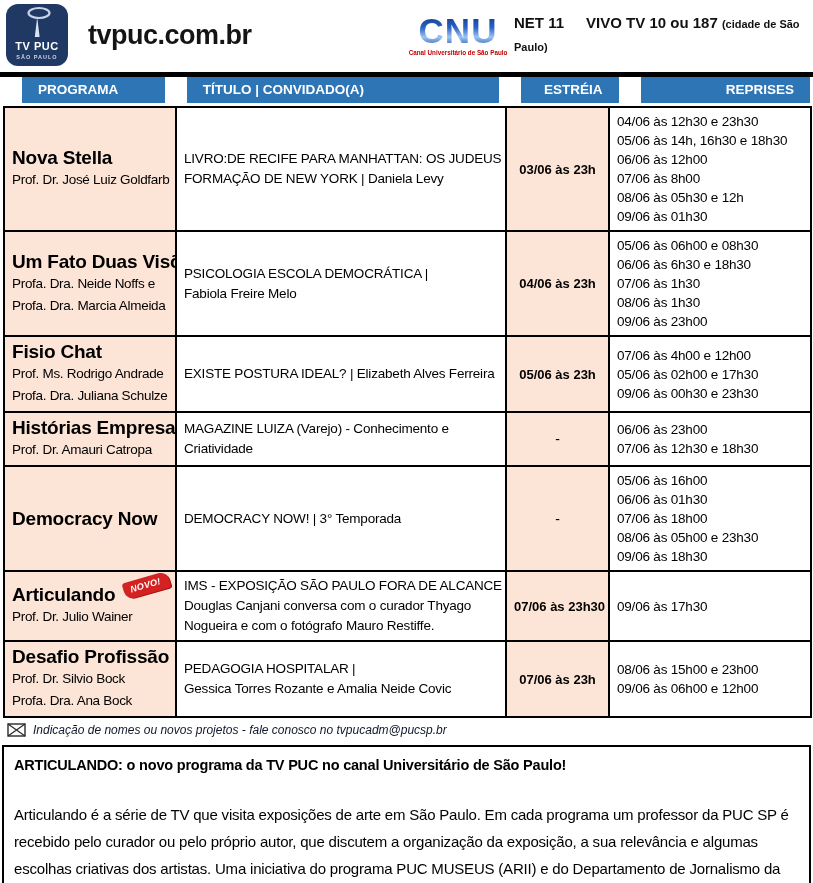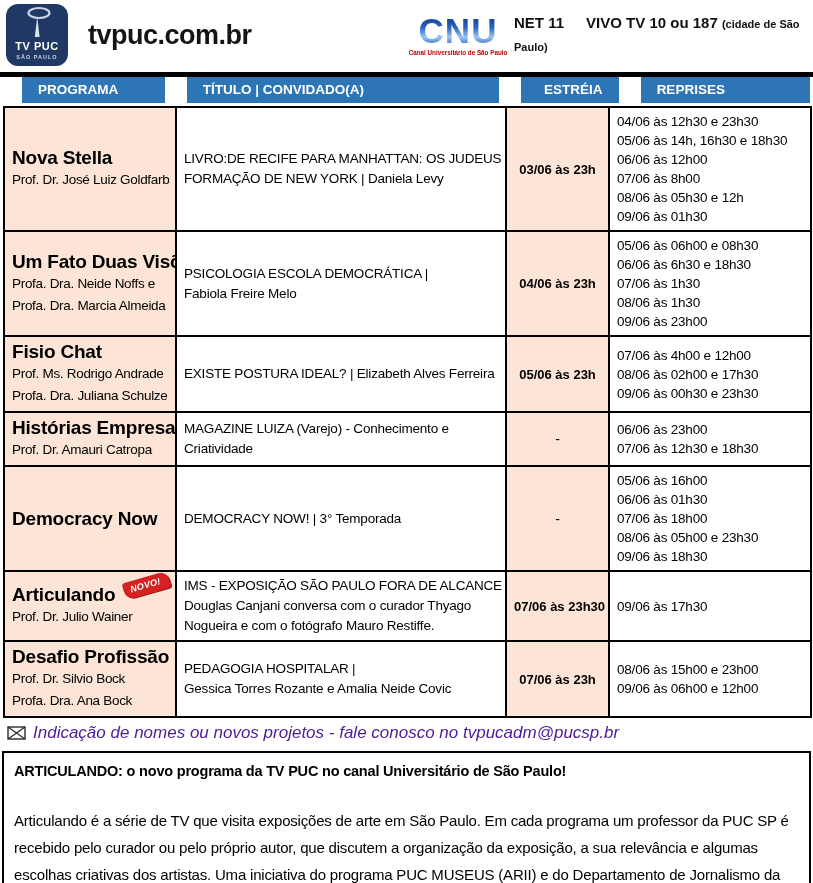--- a/index.html
+++ b/index.html
@@ -61,21 +61,21 @@
     color:#fff; font-weight:bold; font-size:13.5px;
     height:26px; line-height:26px;
     border-right:3px solid #fff;
     padding:0 16px;
     white-space:nowrap; overflow:hidden;margin-left:19px;
   }
   .head-cell:last-child { border-right:none; }
   .hc-program { width:172px; }
   .hc-title   { width:382px; }
   .hc-estreia { width:116px; text-align:right; }
-  .hc-reprises{ width:202px; text-align:left; }
+  .hc-reprises{ width:202px; text-align:right; }
   .head-gap { height:3px; background:#fff; }
 
   table.schedule { border-collapse:collapse; table-layout:fixed; width:807px; }
   col.c-program { width:172px; }
   col.c-title   { width:330px; }
   col.c-estreia { width:103px; }
   col.c-reprises{ width:202px; }
   td {
     border:2px solid #000;
     vertical-align:middle;
@@ -96,23 +96,23 @@
     font-size:9px; line-height:11px;
     padding:3px 9px 3px 7px;
     transform:rotate(-16deg);
     border-radius:3px 9px 3px 9px;
     box-shadow:1px 1px 0 #9e1414;
     letter-spacing:.3px;
   }
 
   
   .footer-note {
-    display:flex; align-items:center; gap:7px;
+    display:flex; gap:7px;
     padding:5px 0 6px 7px;
-    font-style:italic; font-size:17px; color:#4c1d95;
+    font-style:italic; font-size:12px; color:#0f172a;
   }
   .footer-note svg { width:19px; height:14px; flex:0 0 19px; }
 
   
   .announcement {
     margin:2px 2px 2px 2px;
     border:2px solid #000;
     padding:6px 10px 12px 10px;
   }
   .ann-title { font-weight:bold; font-size:14.5px; line-height:24px; letter-spacing:-0.2px; }
@@ -210,21 +210,21 @@
               <div class="prog-name">Fisio Chat</div>
               <div class="prog-host">Prof. Ms. Rodrigo Andrade</div>
               <div class="prog-host">Profa. Dra. Juliana Schulze</div>
             </td>
             <td class="cell-title">
               <div class="title-line">EXISTE POSTURA IDEAL? |  Elizabeth Alves Ferreira</div>
             </td>
             <td class="cell-premiere">05/06 às 23h</td>
             <td class="cell-reruns">
               <div class="rerun-line">07/06 às 4h00 e 12h00</div>
-              <div class="rerun-line">08/06 às 02h00 e 17h30</div>
+              <div class="rerun-line">05/06 às 02h00 e 17h30</div>
               <div class="rerun-line">09/06 às 00h30 e 23h30</div>
             </td>
           </tr>
           <tr>
             <td class="cell-program">
               <div class="prog-name">Histórias Empresariais</div>
               <div class="prog-host">Prof. Dr. Amauri Catropa</div>
             </td>
             <td class="cell-title">
               <div class="title-line">MAGAZINE LUIZA (Varejo) - Conhecimento e</div>

